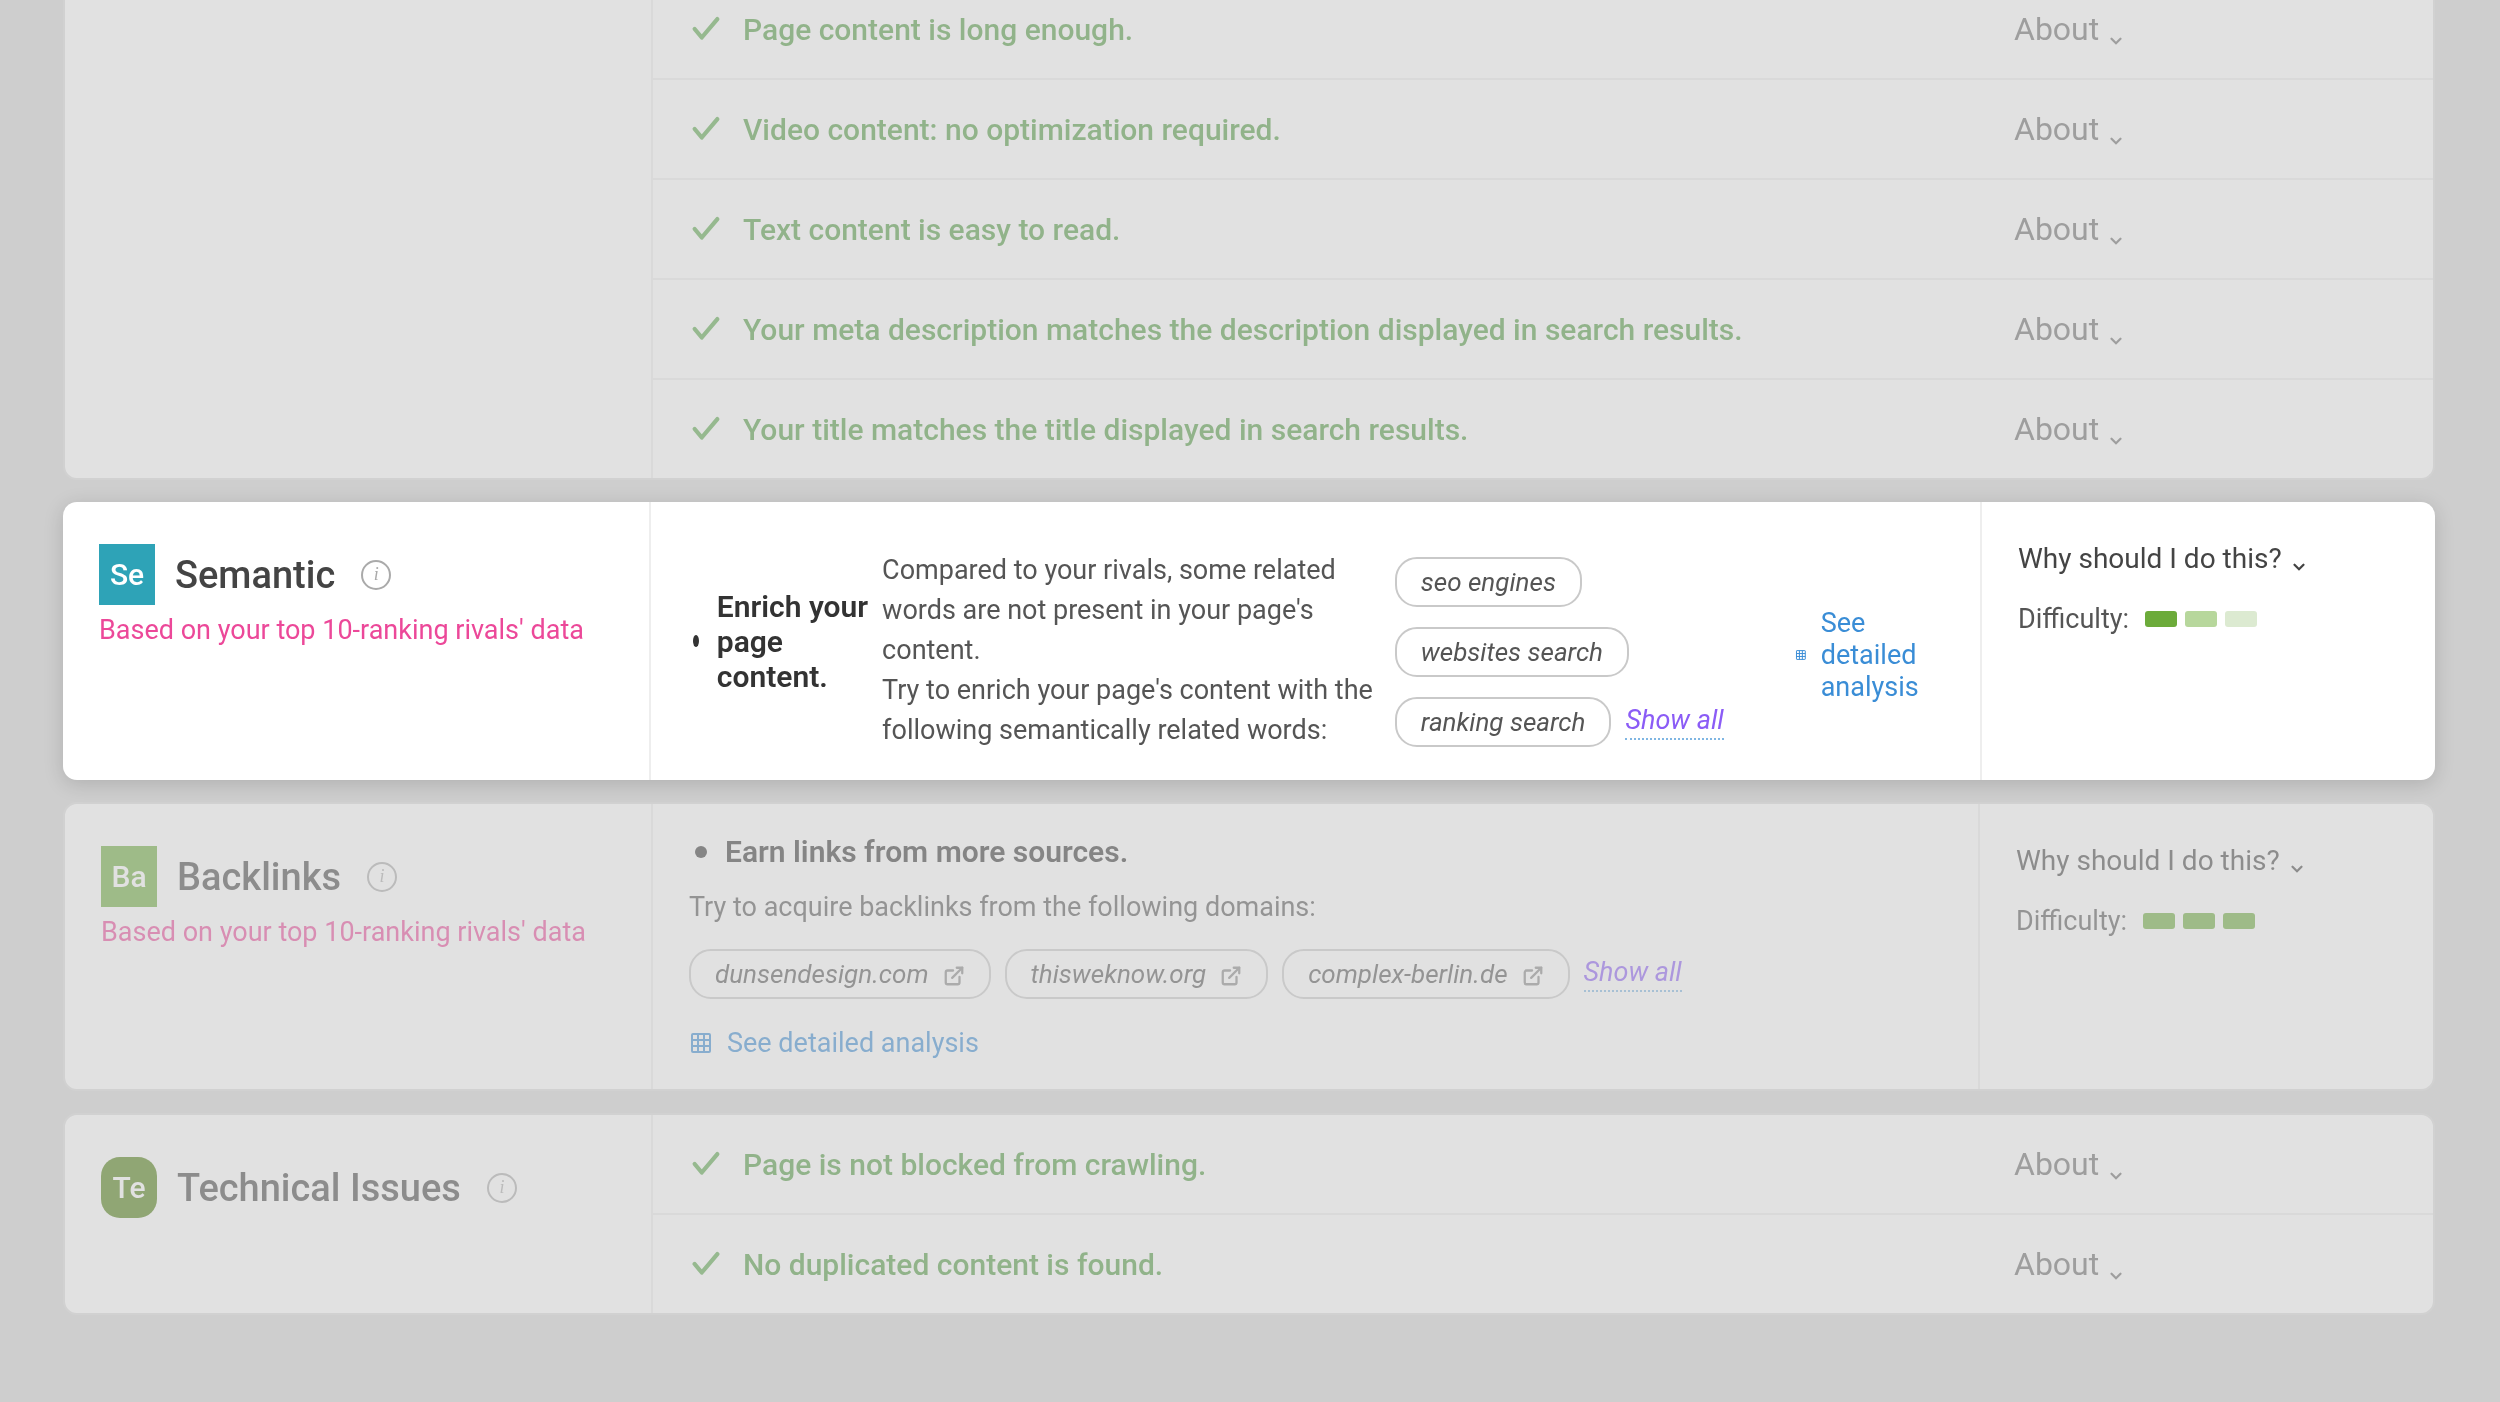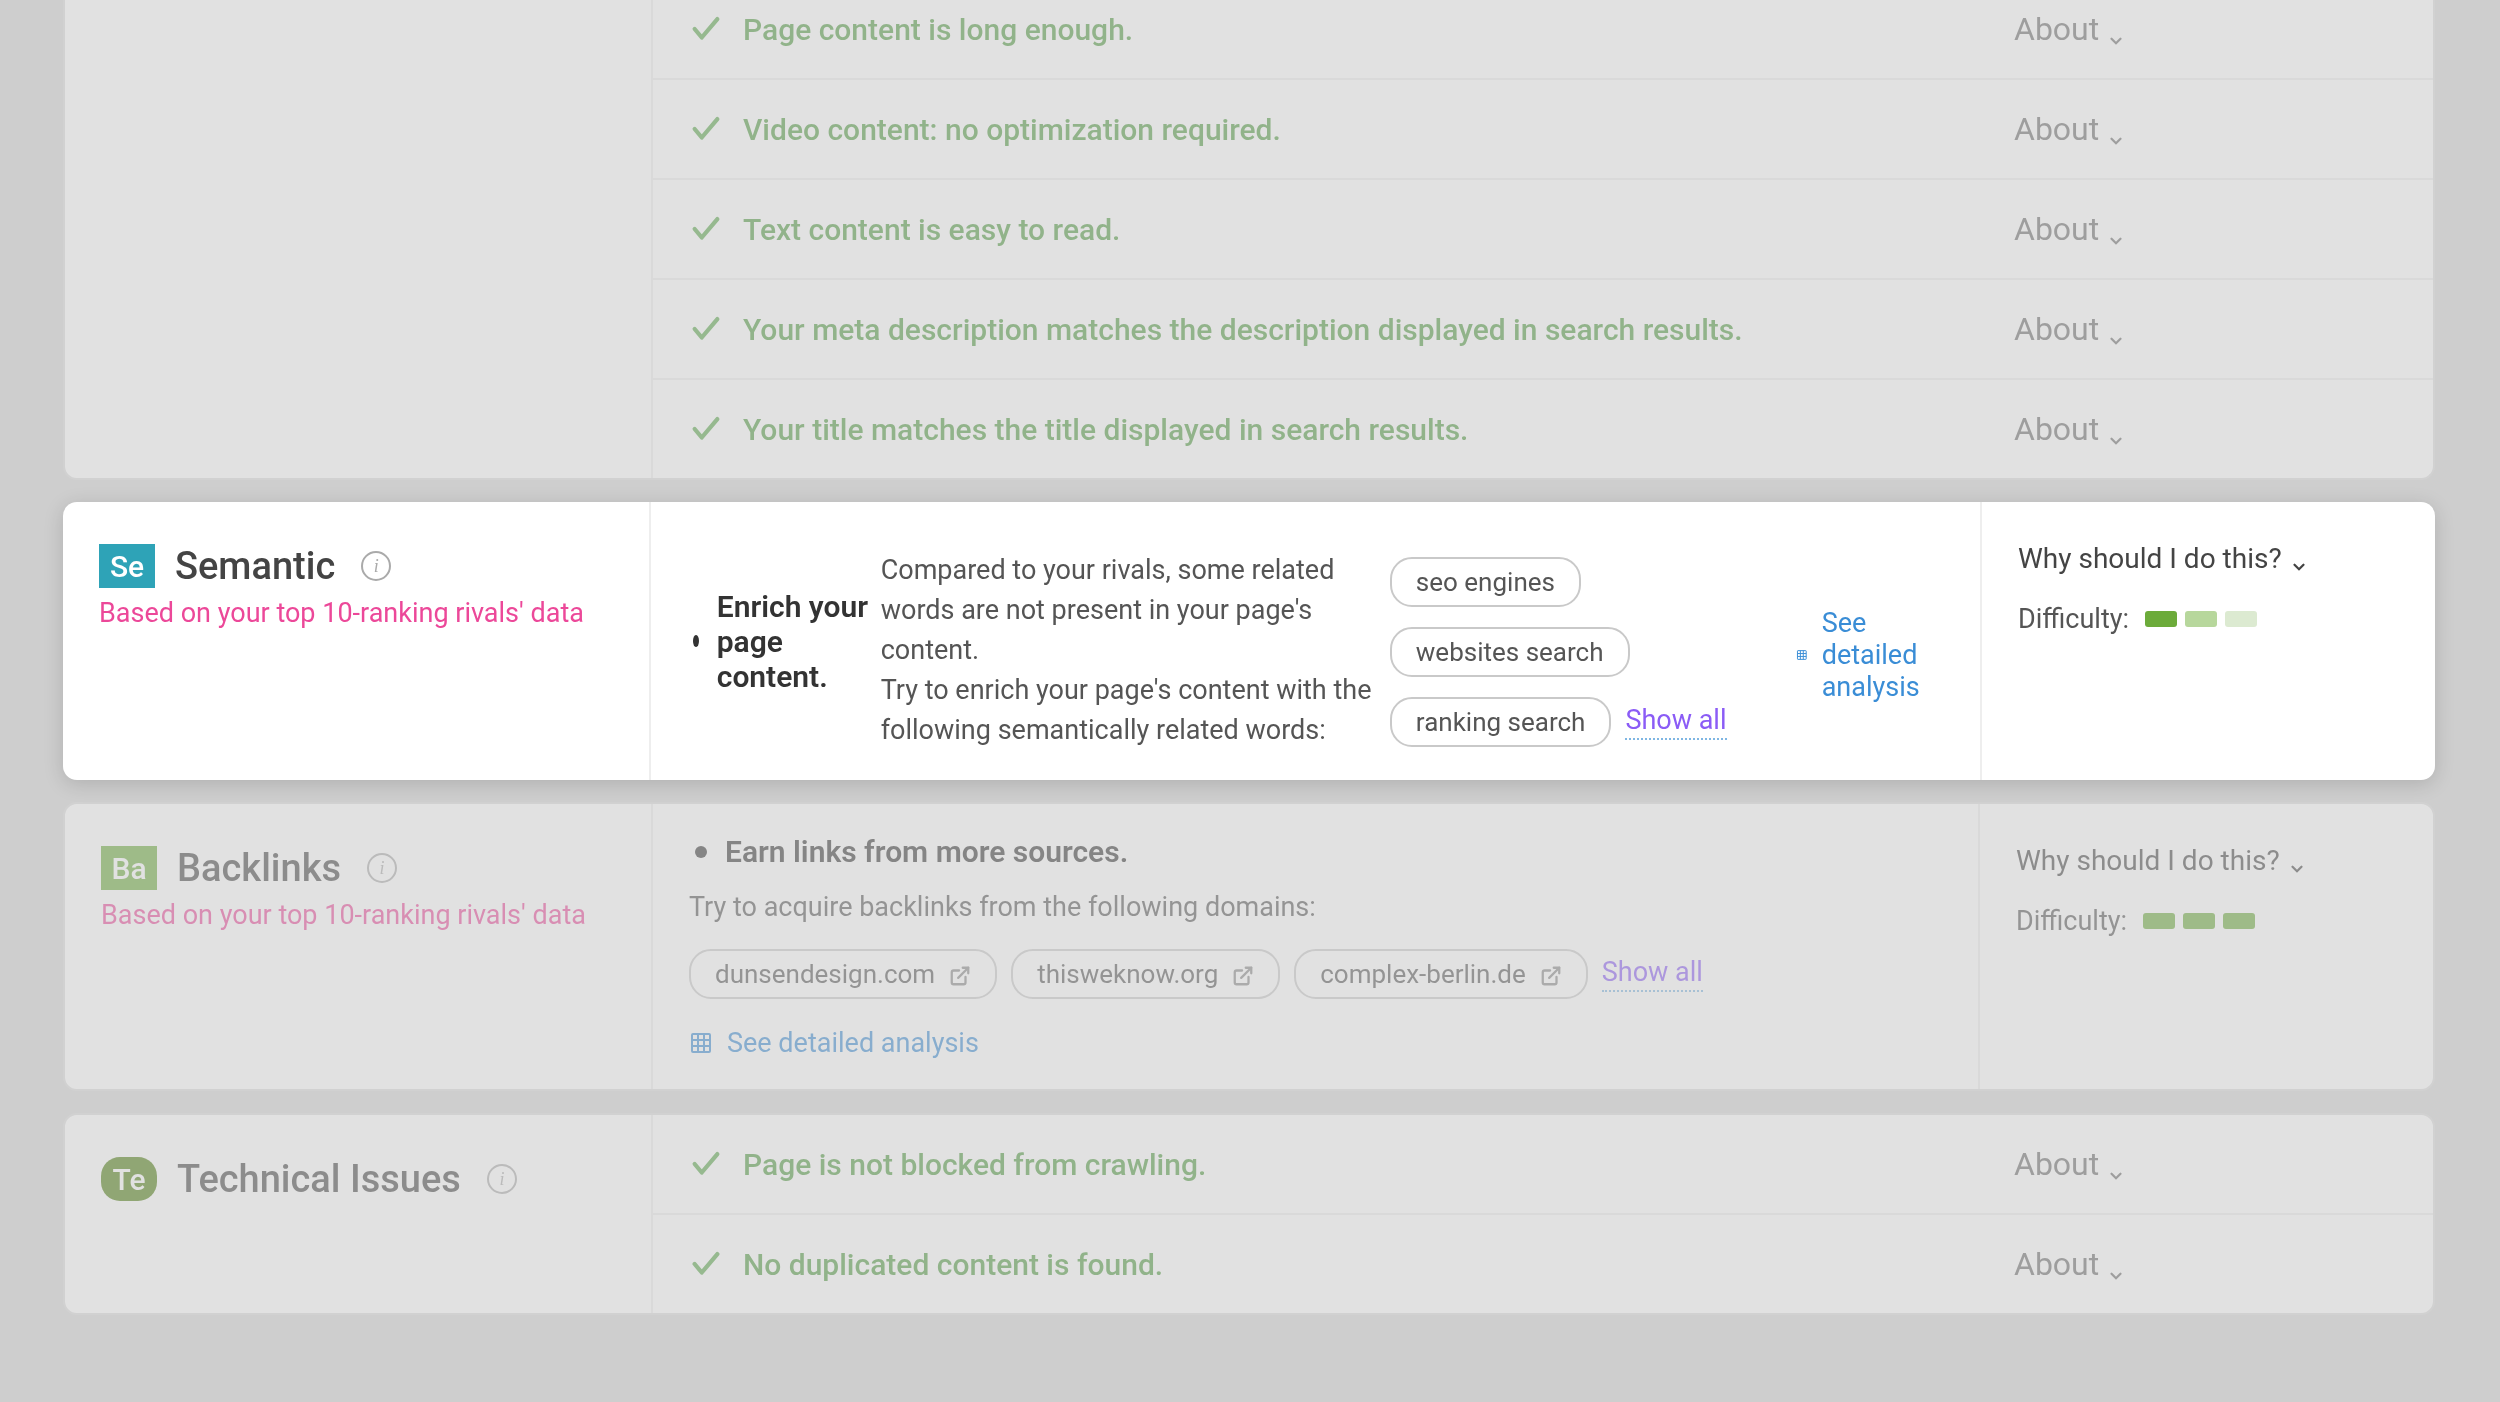--- a/index.html
+++ b/index.html
@@ -47,21 +47,21 @@
     border-left: 2px solid #eee;
   }
   .overlay {
     position: absolute;
     inset: 0;
     background: rgba(200,200,200,0.55);
     pointer-events: none;
   }
   .section-head { display: flex; align-items: center; gap: 20px; }
   .badge {
-    width: 56px; height: 44px;
+    width: 56px; height: 61px;
     display: flex; align-items: center; justify-content: center;
     color: #fff; font-size: 30px; font-weight: 500;
   }
   .badge.se { background: #2ea3b7; }
   .badge.ba { background: #6cab3a; }
   .badge.te { background: #4d7c0f; border-radius: 19px; }
   .section-title { font-size: 38px; color: #444; font-weight: 500; }
   .info-icon {
     width: 30px; height: 30px; border: 2px solid #aaa; border-radius: 50%;
     display: inline-flex; align-items: center; justify-content: center;
@@ -96,21 +96,21 @@
     cursor: pointer;
   }
   .chev { width: 18px; height: 18px; display: inline-block; }
   .chev svg { width: 100%; height: 100%; }
 
   .bullet-line { display: flex; align-items: center; gap: 18px; }
   .bullet-dot { width: 12px; height: 12px; background: #333; border-radius: 50%; margin-left: 6px; }
   .bullet-text { font-size: 30px; font-weight: 600; color: #333; }
 
   .desc { color: #555; font-size: 27px; line-height: 40px; margin-top: 18px; }
-  .chips { display: flex; flex-wrap: wrap; gap: 14px; align-items: center; margin-top: 22px; }
+  .chips { display: flex; flex-wrap: wrap; gap: 14px; align-items: center; margin-top: 22px; font-style: italic; }
   .chip {
     border: 2px solid #c9c9c9; border-radius: 22px;
     padding: 8px 24px; font-size: 26px; color: #555;
     display: inline-flex; align-items: center; gap: 14px; cursor: pointer;
   }
   .ext-icon { width: 22px; height: 22px; display: inline-block; }
   .ext-icon svg { width: 100%; height: 100%; }
   .link {
     color: #8b5cf6; font-size: 27px; border-bottom: 2px dotted #7fb6e3;
     padding-bottom: 2px; cursor: pointer;

